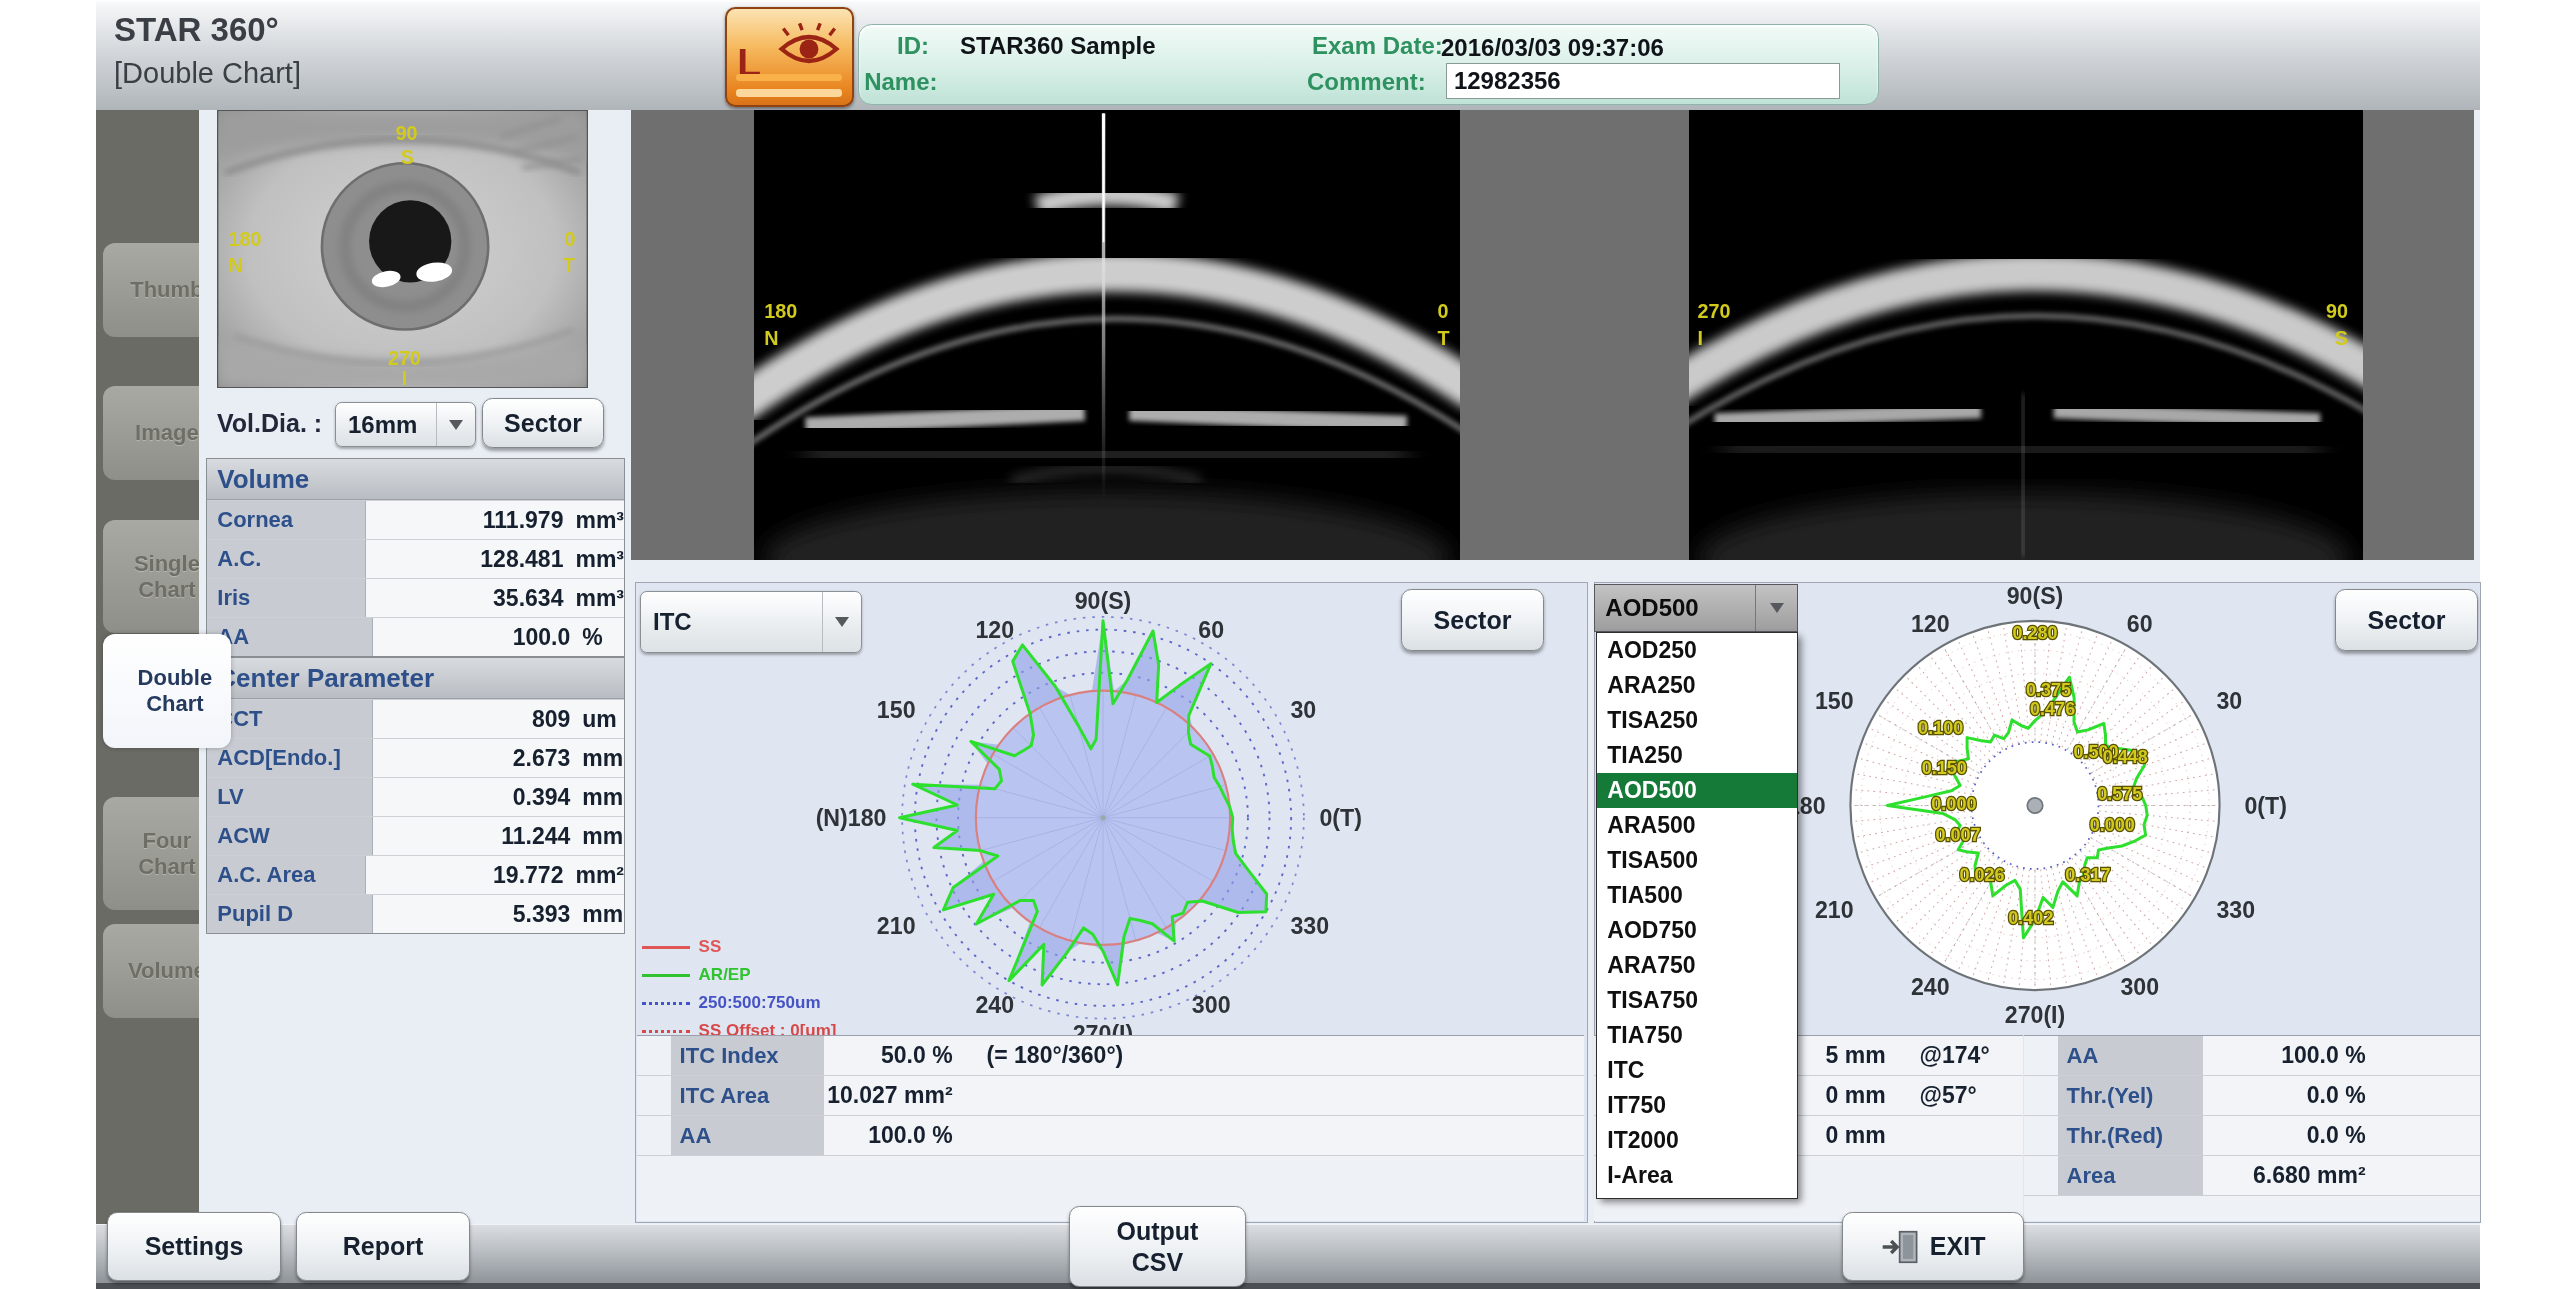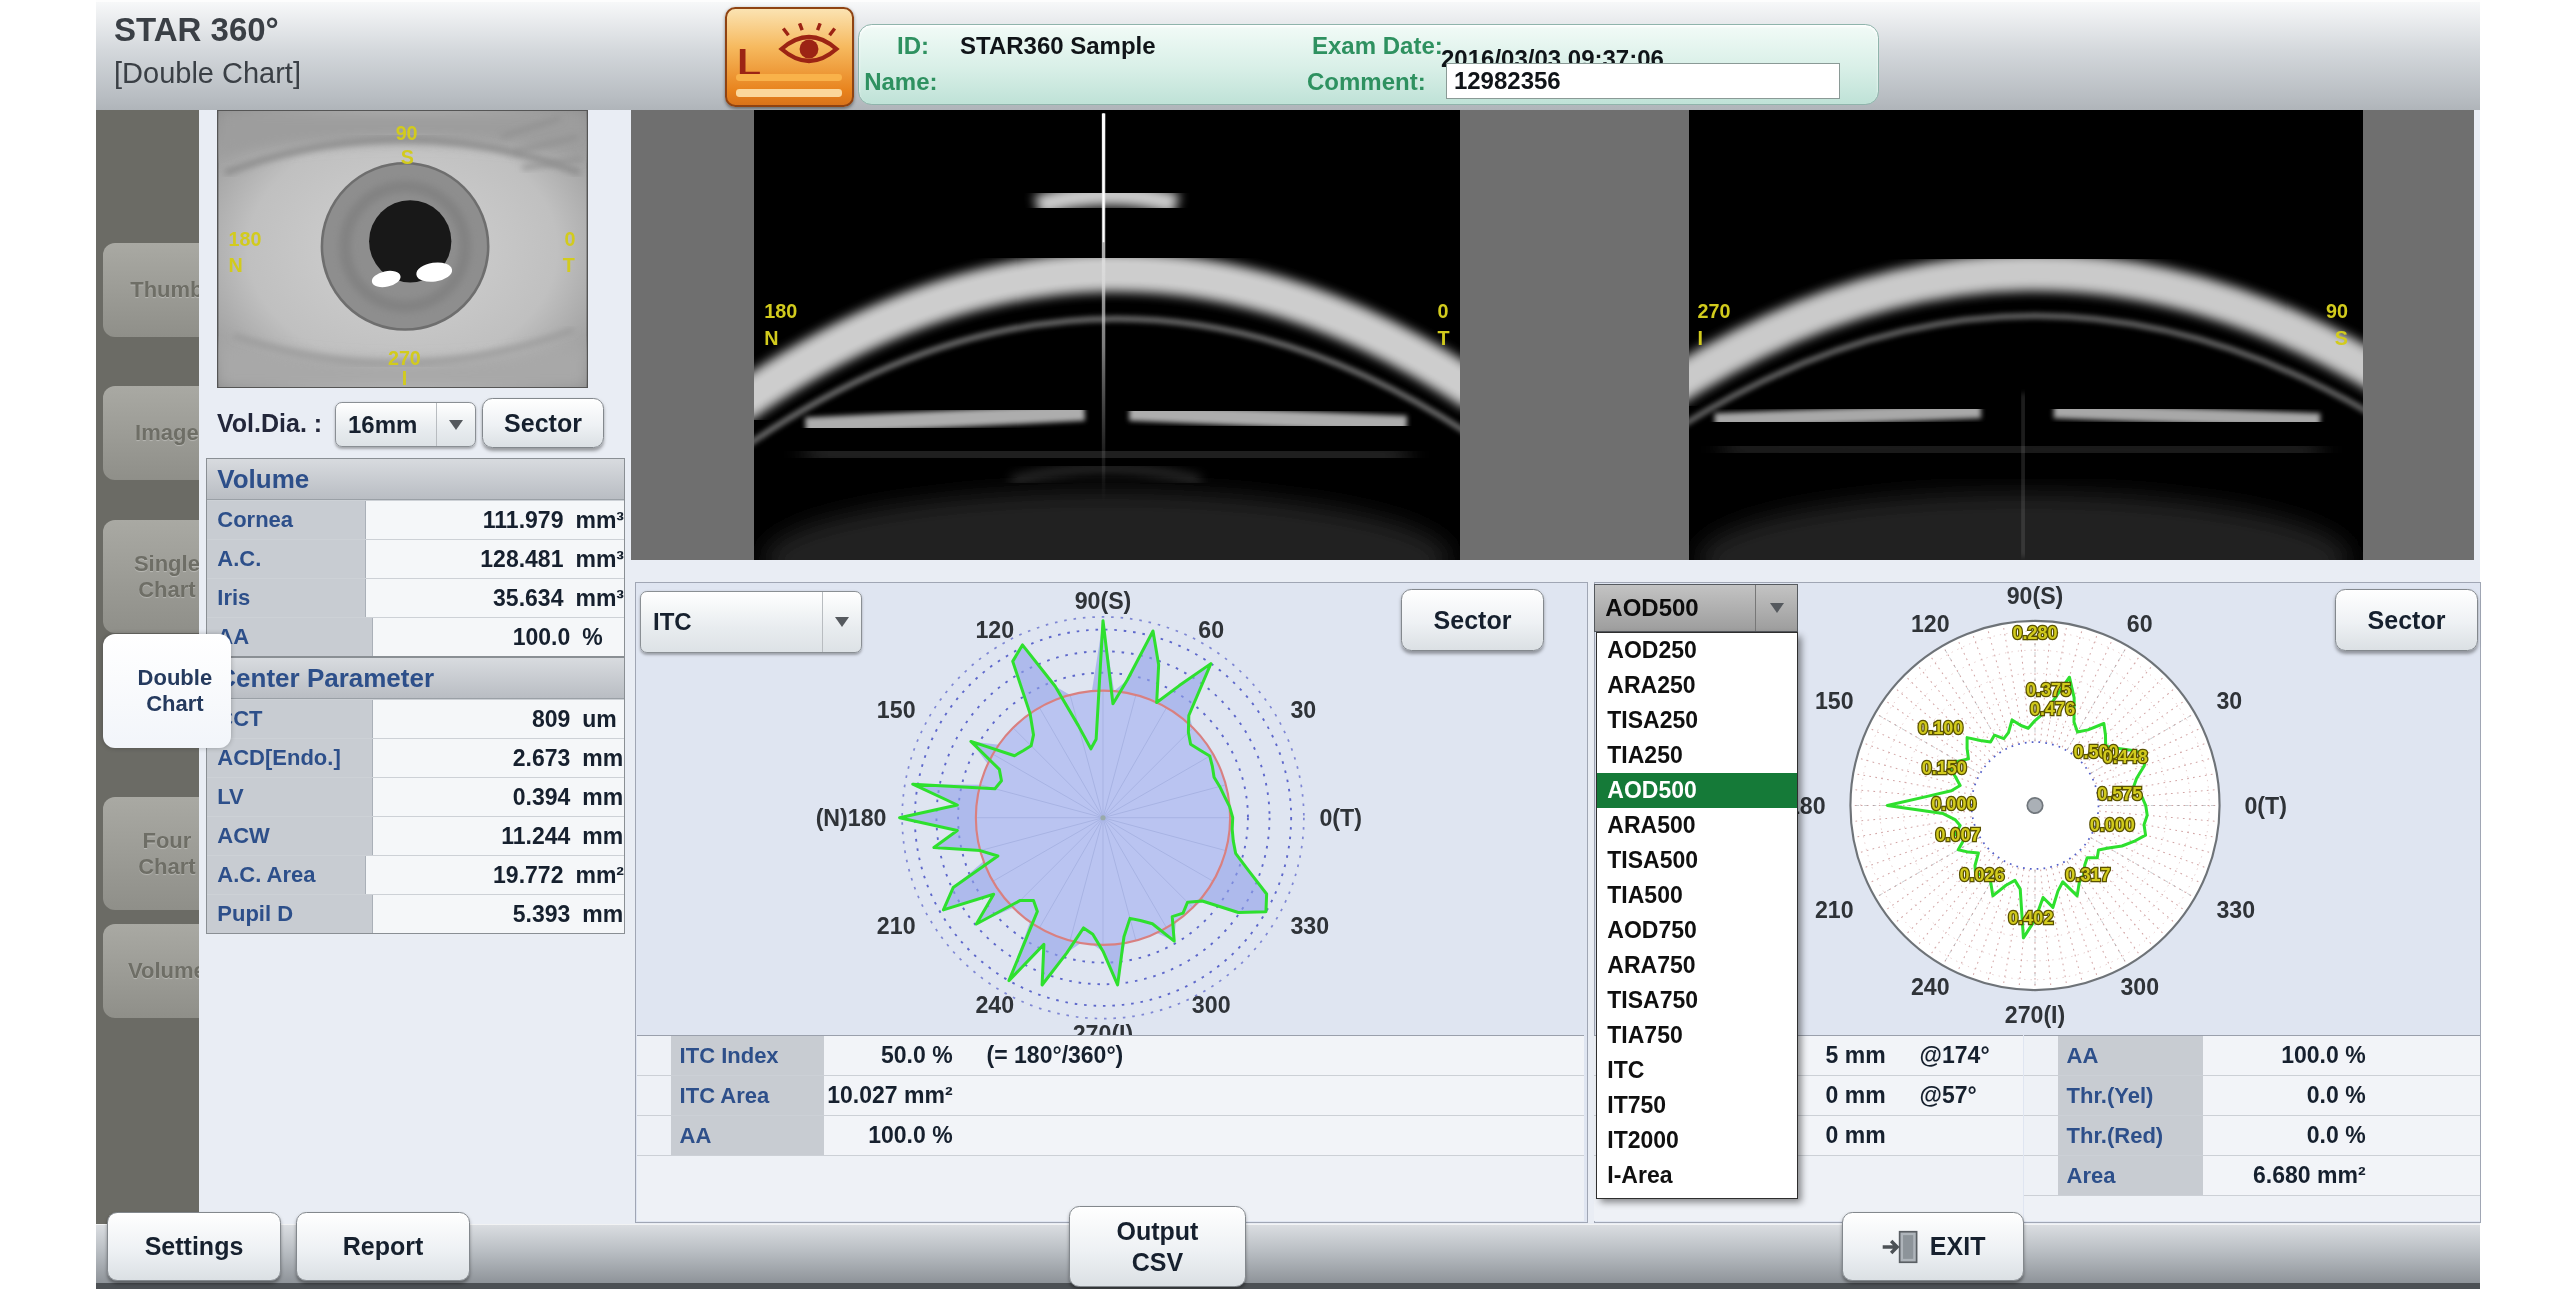--- a/index.html
+++ b/index.html
@@ -112,21 +112,21 @@
         <path d="M18,14 L12,6 M34,8 L31,0 M52,8 L55,0 M66,14 L72,6" stroke="#9c2414" stroke-width="4"></path>
       </svg>
       <span class="bar1"></span>
       <span class="bar2"></span>
     </div>
 
     <div class="abs info-panel">
       <span class="lab" style="left:38px;top:6.9px">ID:</span>
       <span class="val" style="left:101px;top:6.9px">STAR360 Sample</span>
       <span class="lab" style="left:453px;top:6.9px">Exam Date:</span>
-      <span class="val" style="left:582px;top:20px">2016/03/03 09:37:06</span>
+      <span class="val" style="left:582px;top:9px">2016/03/03 09:37:06</span>
       <span class="lab" style="left:5.2px;top:43px">Name:</span>
       <span class="val" style="left:94px;top:43px"></span>
       <span class="lab" style="left:448px;top:43px">Comment:</span>
       <input class="comment-input" type="text" value="12982356" style="">
     </div>
   </div>
 
   <div class="abs sidebar">
     <div id="sidebar-tabs">
           <div class="tab" style="top: 133px; height: 94px;">Thumb</div>
@@ -367,20 +367,38 @@
         <text x="642" y="281.45" text-anchor="start" font-size="27" font-weight="bold" fill="#2f3338" font-family="Liberation Sans, sans-serif">0(T)</text>
         <text x="608.2384017536784" y="407.4500000000001" text-anchor="start" font-size="27" font-weight="bold" fill="#2f3338" font-family="Liberation Sans, sans-serif">330</text>
         <text x="516" y="499.68840175367853" text-anchor="middle" font-size="27" font-weight="bold" fill="#2f3338" font-family="Liberation Sans, sans-serif">300</text>
         <text x="389.99999999999994" y="533.45" text-anchor="middle" font-size="27" font-weight="bold" fill="#2f3338" font-family="Liberation Sans, sans-serif">270(I)</text>
         <text x="263.9999999999999" y="499.6884017536784" text-anchor="middle" font-size="27" font-weight="bold" fill="#2f3338" font-family="Liberation Sans, sans-serif">240</text>
         <text x="171.76159824632148" y="407.45" text-anchor="end" font-size="27" font-weight="bold" fill="#2f3338" font-family="Liberation Sans, sans-serif">210</text>
         <text x="138" y="281.44999999999993" text-anchor="end" font-size="27" font-weight="bold" fill="#2f3338" font-family="Liberation Sans, sans-serif">(N)180</text>
         <text x="171.76159824632146" y="155.45" text-anchor="end" font-size="27" font-weight="bold" fill="#2f3338" font-family="Liberation Sans, sans-serif">150</text>
         <text x="264.00000000000006" y="63.21159824632146" text-anchor="middle" font-size="27" font-weight="bold" fill="#2f3338" font-family="Liberation Sans, sans-serif">120</text>
       </svg>
+  <div class="abs" id="legend" style="left:546px;top:933px">
+        <div class="legend-line">
+          <span class="sw" style="border-top: 3.4px solid rgb(224, 85, 85);"></span>
+          <span class="lt" style="color: rgb(224, 85, 85);">SS</span>
+        </div>
+        <div class="legend-line">
+          <span class="sw" style="border-top: 3.4px solid rgb(47, 196, 47);"></span>
+          <span class="lt" style="color: rgb(47, 196, 47);">AR/EP</span>
+        </div>
+        <div class="legend-line">
+          <span class="sw" style="border-top: 3.4px dotted rgb(69, 83, 196);"></span>
+          <span class="lt" style="color: rgb(69, 83, 196);">250:500:750um</span>
+        </div>
+        <div class="legend-line">
+          <span class="sw" style="border-top: 3.4px dotted rgb(216, 72, 72);"></span>
+          <span class="lt" style="color: rgb(216, 72, 72);">SS Offset : 0[um]</span>
+        </div>
+      </div>
   <div class="abs kvtable" style="left:541px;top:1035px;width:947px;height:185px">
     <div id="itc-rows">
           <div class="kvrow">
             <div class="kl" style="width: 144px;">ITC Index</div>
             <div class="kv">
               <span class="num" style="width: 129px;">50.0 %</span>
               <span class="note">(= 180°/360°)</span>
             </div>
           </div>
           <div class="kvrow">

